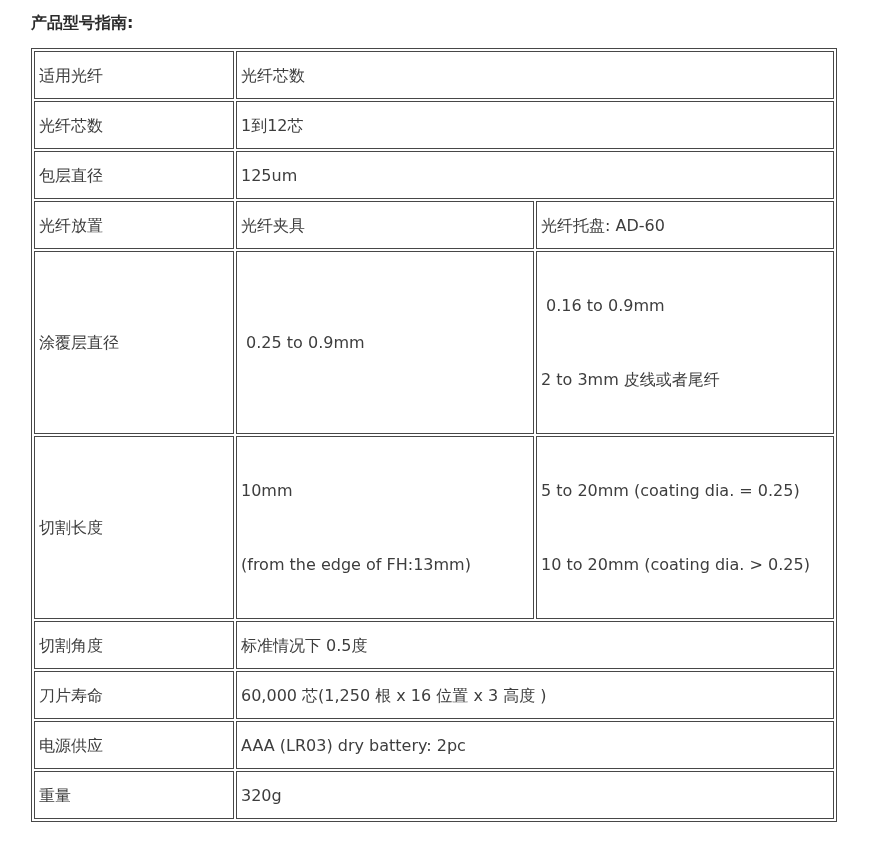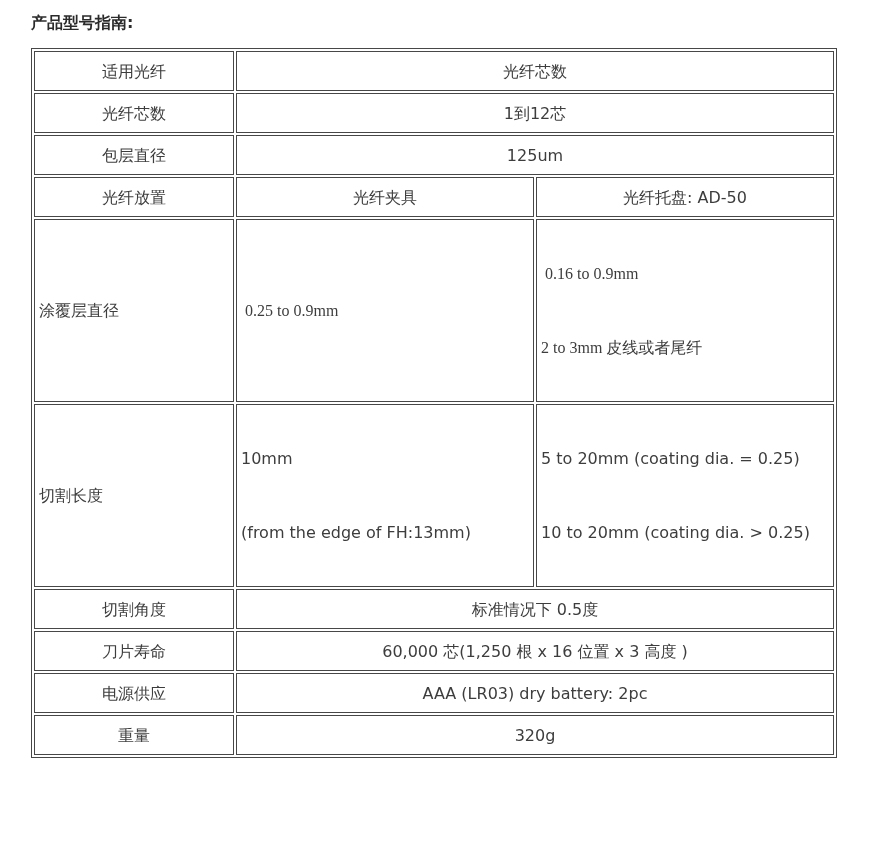--- a/index.html
+++ b/index.html
@@ -37,22 +37,22 @@
     border: 1px solid #474747;
     box-sizing: border-box;
     padding: 1px 4px;
     font-size: 16px;
     line-height: 21px;
     color: #3d3d3d;
     vertical-align: middle;
     overflow: hidden;
     white-space: pre-wrap;
   }
-  td.h38 { height: 40px; text-align: center; }
-  td.h67 { height: 67px; font-family: Liberation Serif, serif; }
+  td.h38 { height: 48px; }
+  td.h67 { height: 67px; }
   td.h76 { height: 76px; }
   .line + .line { margin-top: 11px; }
 </style>
 </head>
 <body>
 
 <div class="page">
   <h3 class="title">产品型号指南:</h3>
 
   <table class="spec">
@@ -74,21 +74,21 @@
       </tr>
 
       <tr>
         <td class="h38">包层直径</td>
         <td class="h38" colspan="2">125um</td>
       </tr>
 
       <tr>
         <td class="h38">光纤放置</td>
         <td class="h38">光纤夹具</td>
-        <td class="h38">光纤托盘: AD-50</td>
+        <td class="h38">光纤托盘: AD-60</td>
       </tr>
 
       <tr>
         <td class="h67">涂覆层直径</td>
         <td class="h67"> 0.25 to 0.9mm</td>
         <td class="h67">
           <div class="line"> 0.16 to 0.9mm</div>
           <div class="line">2 to 3mm 皮线或者尾纤</div>
         </td>
       </tr>

